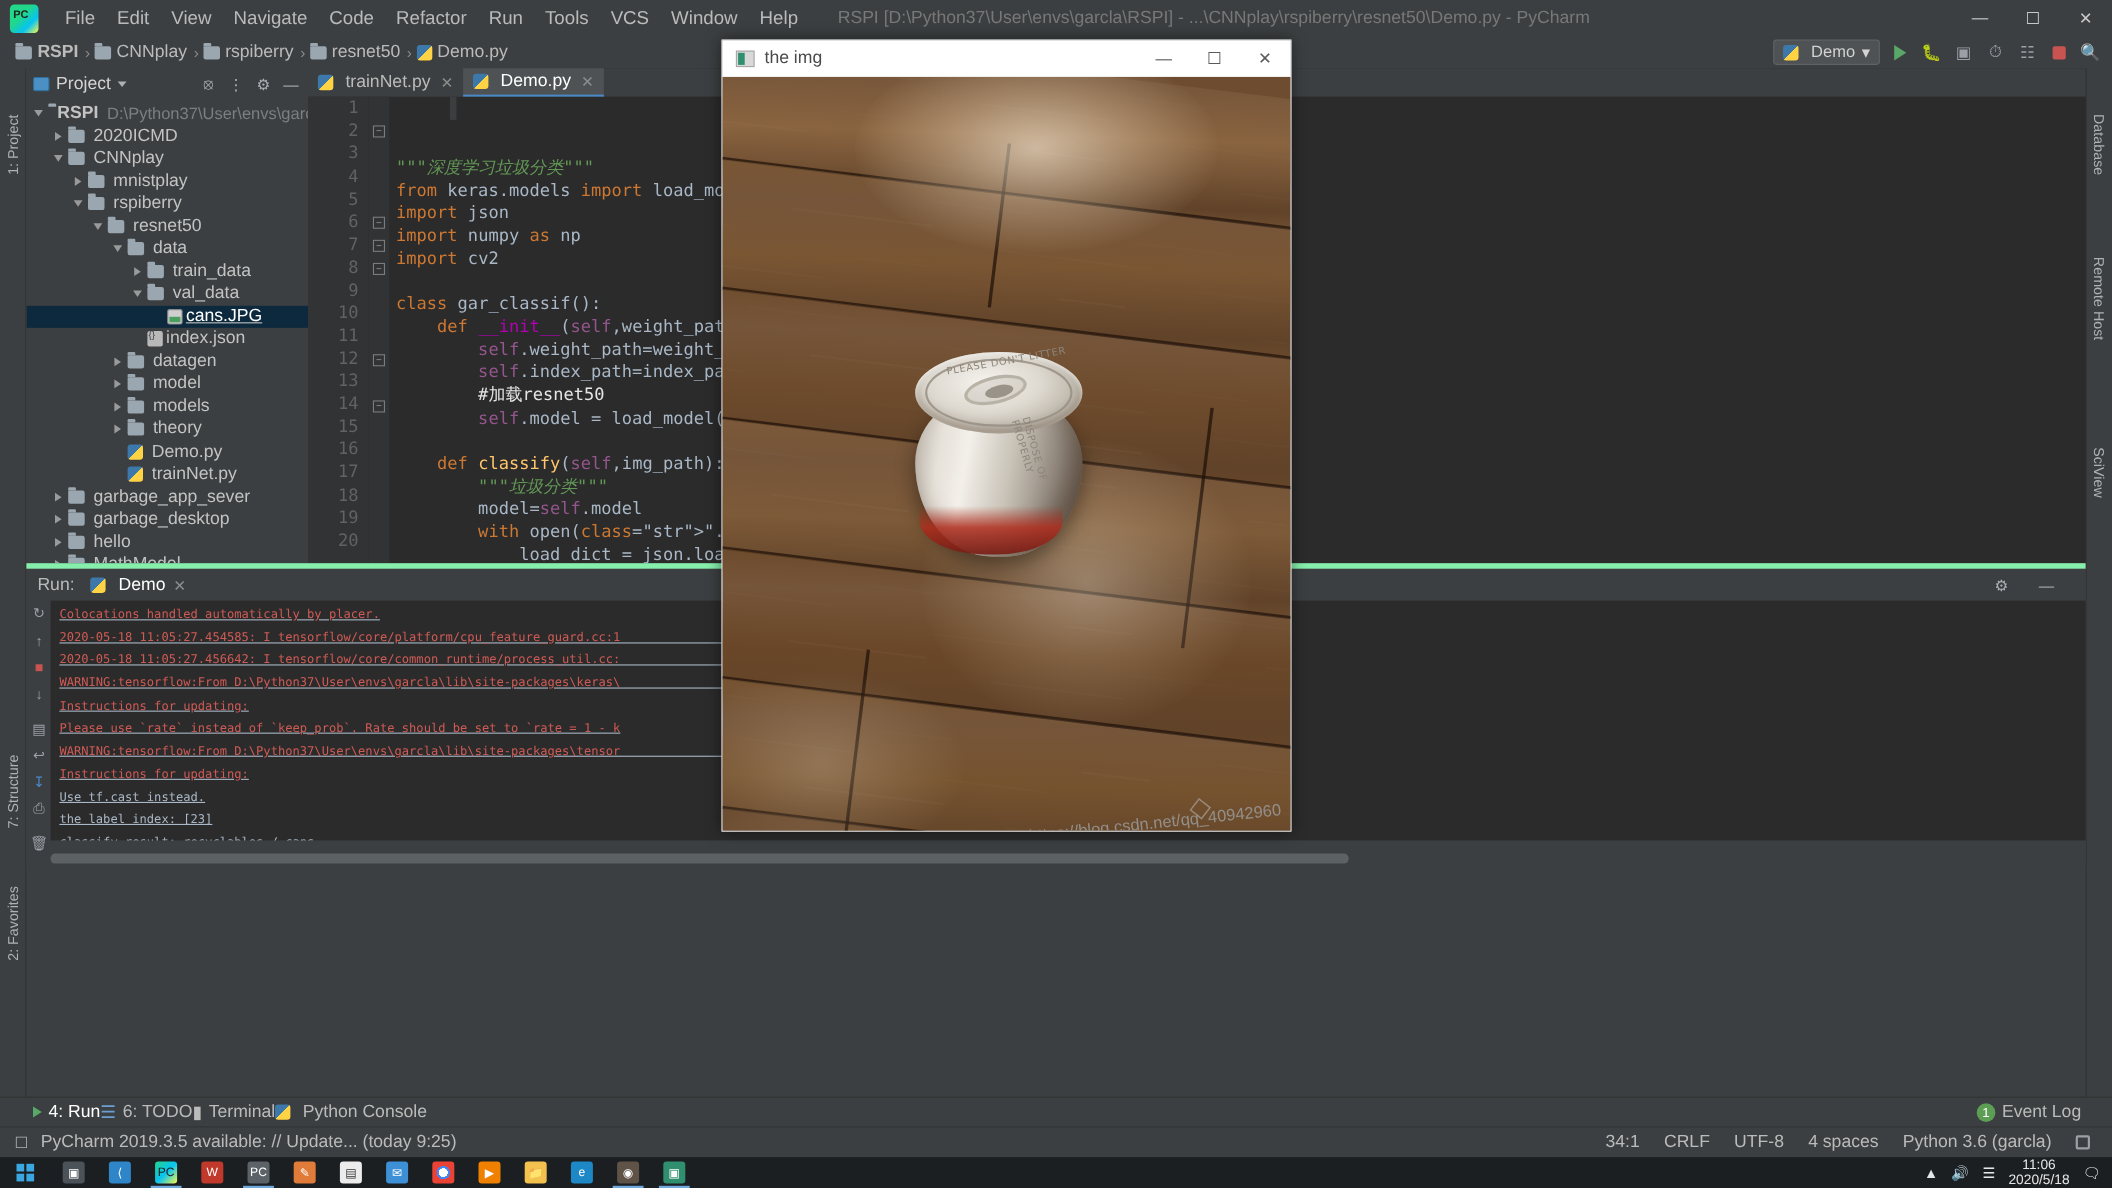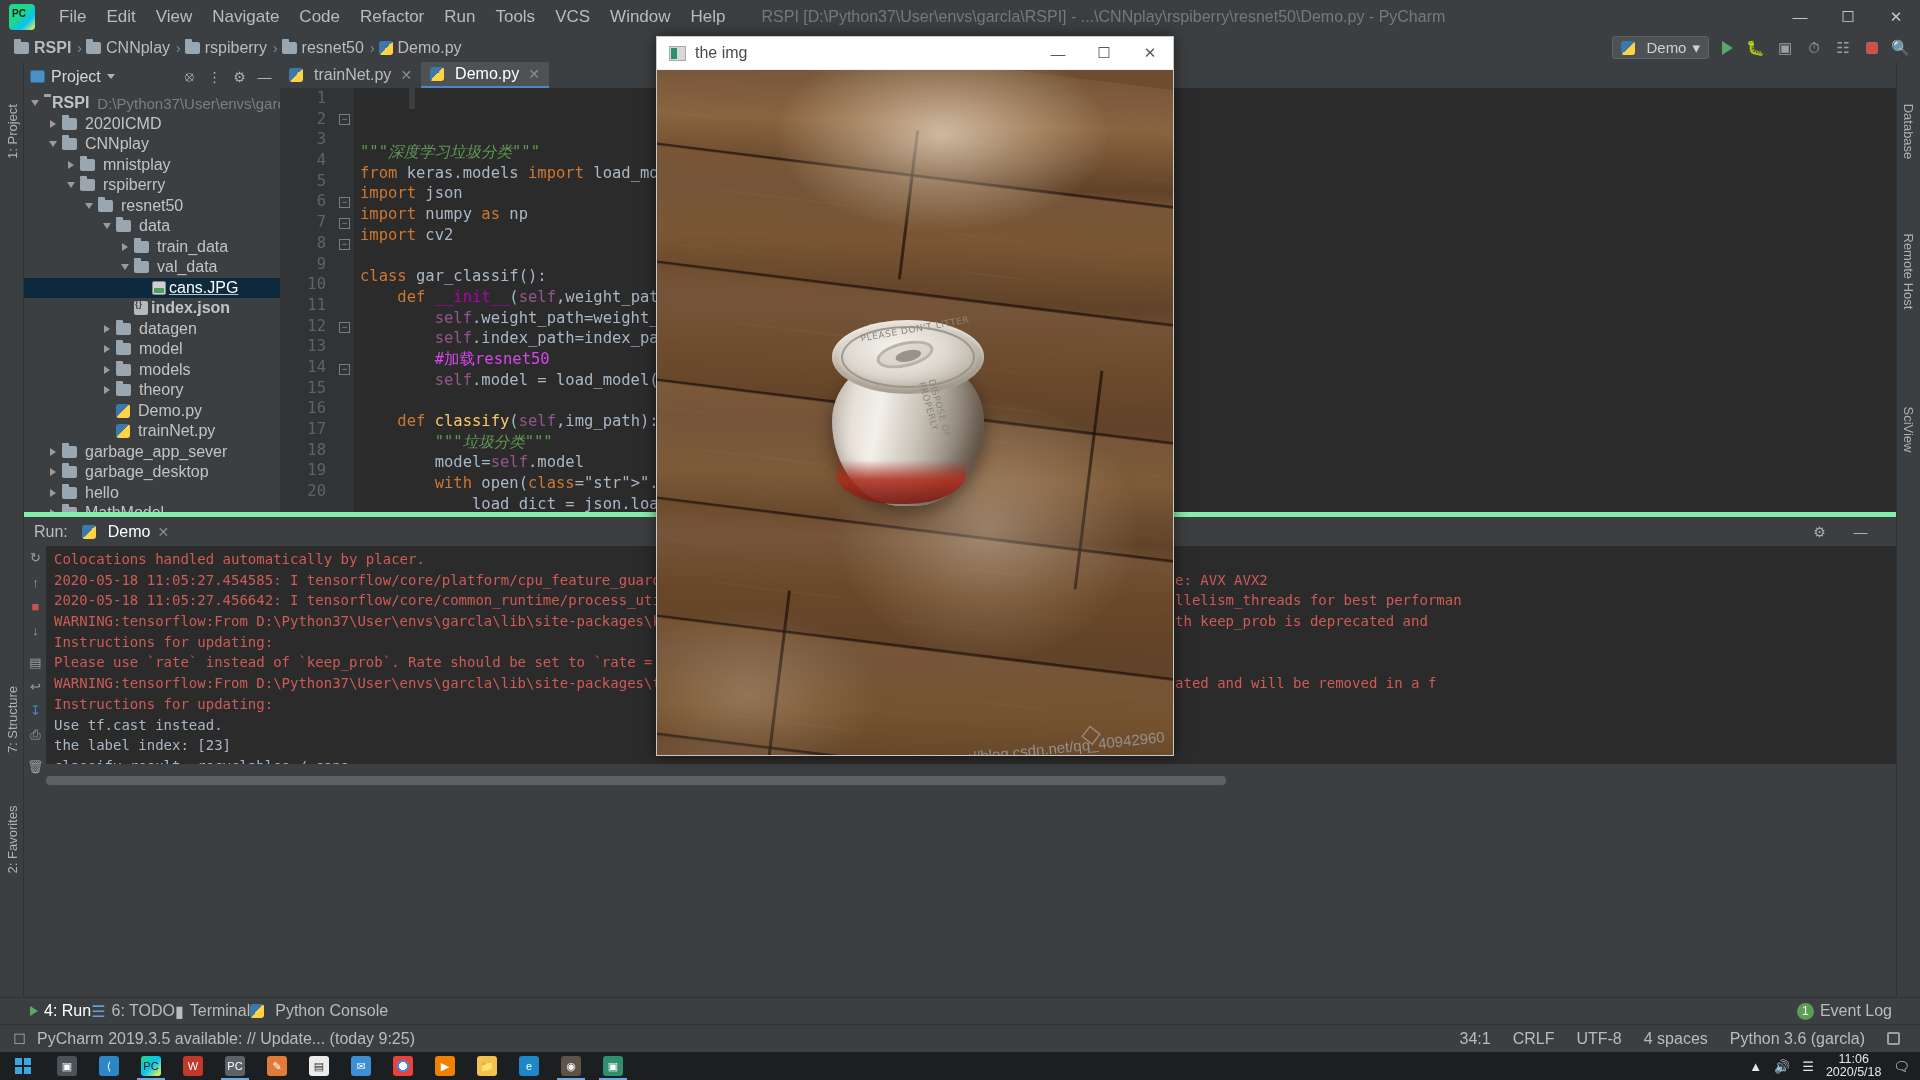--- a/index.html
+++ b/index.html
@@ -150,39 +150,39 @@
     font-size:9px; line-height:9px; text-align:center; background:#313335;
   }
   .code {
     position:absolute; left:74px; top:0; right:0; bottom:0;
     font-family:"DejaVu Sans Mono", monospace; font-size:15.5px; white-space:pre;
     color:#a9b7c6;
   }
   .code div { height:20.7px; line-height:20.7px; padding-left:6px; }
   .kw { color:#cc7832; }
   .docstr { color:#629755; font-style:italic; }
-  .cmt { color:#d946ef; }
+  .cmt { color:#e5e5e5; }
   .self { color:#94558d; }
   .fn { color:#ffc66d; }
   .dunder { color:#b200b2; }
   .indent-guide { position:absolute; top:0; bottom:0; width:1px; background:#3b3d3f; }
 
   
   .runpanel {
     position:absolute; left:24px; top:512px; right:24px; height:277px; background:#3c3f41;
     border-top:5px solid #86efac;
   }
   .run-head { height:29px; display:flex; align-items:center; padding-left:10px; gap:14px; }
   .run-head .lbl { font-size:16px; color:#bbbbbb; }
   .run-tab { display:flex; align-items:center; gap:7px; font-size:16px; color:#ffffff; }
   .run-head .sp { flex:1; }
   .console {
     position:absolute; left:22px; top:29px; right:0; bottom:25px; background:#2b2b2b;
-    font-family:"DejaVu Sans Mono", monospace; font-size:14px; color:#a9b7c6;
-    overflow:hidden; padding-top:3px;
+    font-family:"DejaVu Sans Mono", monospace; font-size:11px; color:#a9b7c6;
+    overflow:hidden; padding-top:3px;text-decoration:underline;
   }
   .console div { height:20.7px; line-height:20.7px; padding-left:8px; white-space:pre; }
   .err { color:#cf5b56; }
   .runside {
     position:absolute; left:0; top:29px; width:22px; bottom:0; background:#3c3f41;
   }
   .rs-ic {
     position:absolute; left:3px; width:17px; height:17px; display:flex;
     align-items:center; justify-content:center; font-size:13px; color:#9aa0a6;
   }
@@ -456,21 +456,21 @@
             <i class="arr-d"></i>
           </span>
           <span class="folder-ic" style="margin-left: 2px;"></span>
           <span class="tlabel">val_data</span>
         </div>
         <div class="trow sel" style="padding-left: 112px;">
           <span class="tw"></span>
           <span class="img-ic" style="margin-left: 2px;"></span>
           <span class="tlabel" style="color: rgb(255, 255, 255);">cans.JPG</span>
         </div>
-        <div class="trow" style="padding-left: 94px; font-weight: bold;">
+        <div class="trow" style="padding-left: 94px;">
           <span class="tw"></span>
           <span class="json-ic" style="margin-left: 2px;"></span>
           <span class="tlabel">index.json</span>
         </div>
         <div class="trow" style="padding-left: 76px;">
           <span class="tw">
             <i class="arr-r"></i>
           </span>
           <span class="folder-ic" style="margin-left: 2px;"></span>
           <span class="tlabel">datagen</span>

